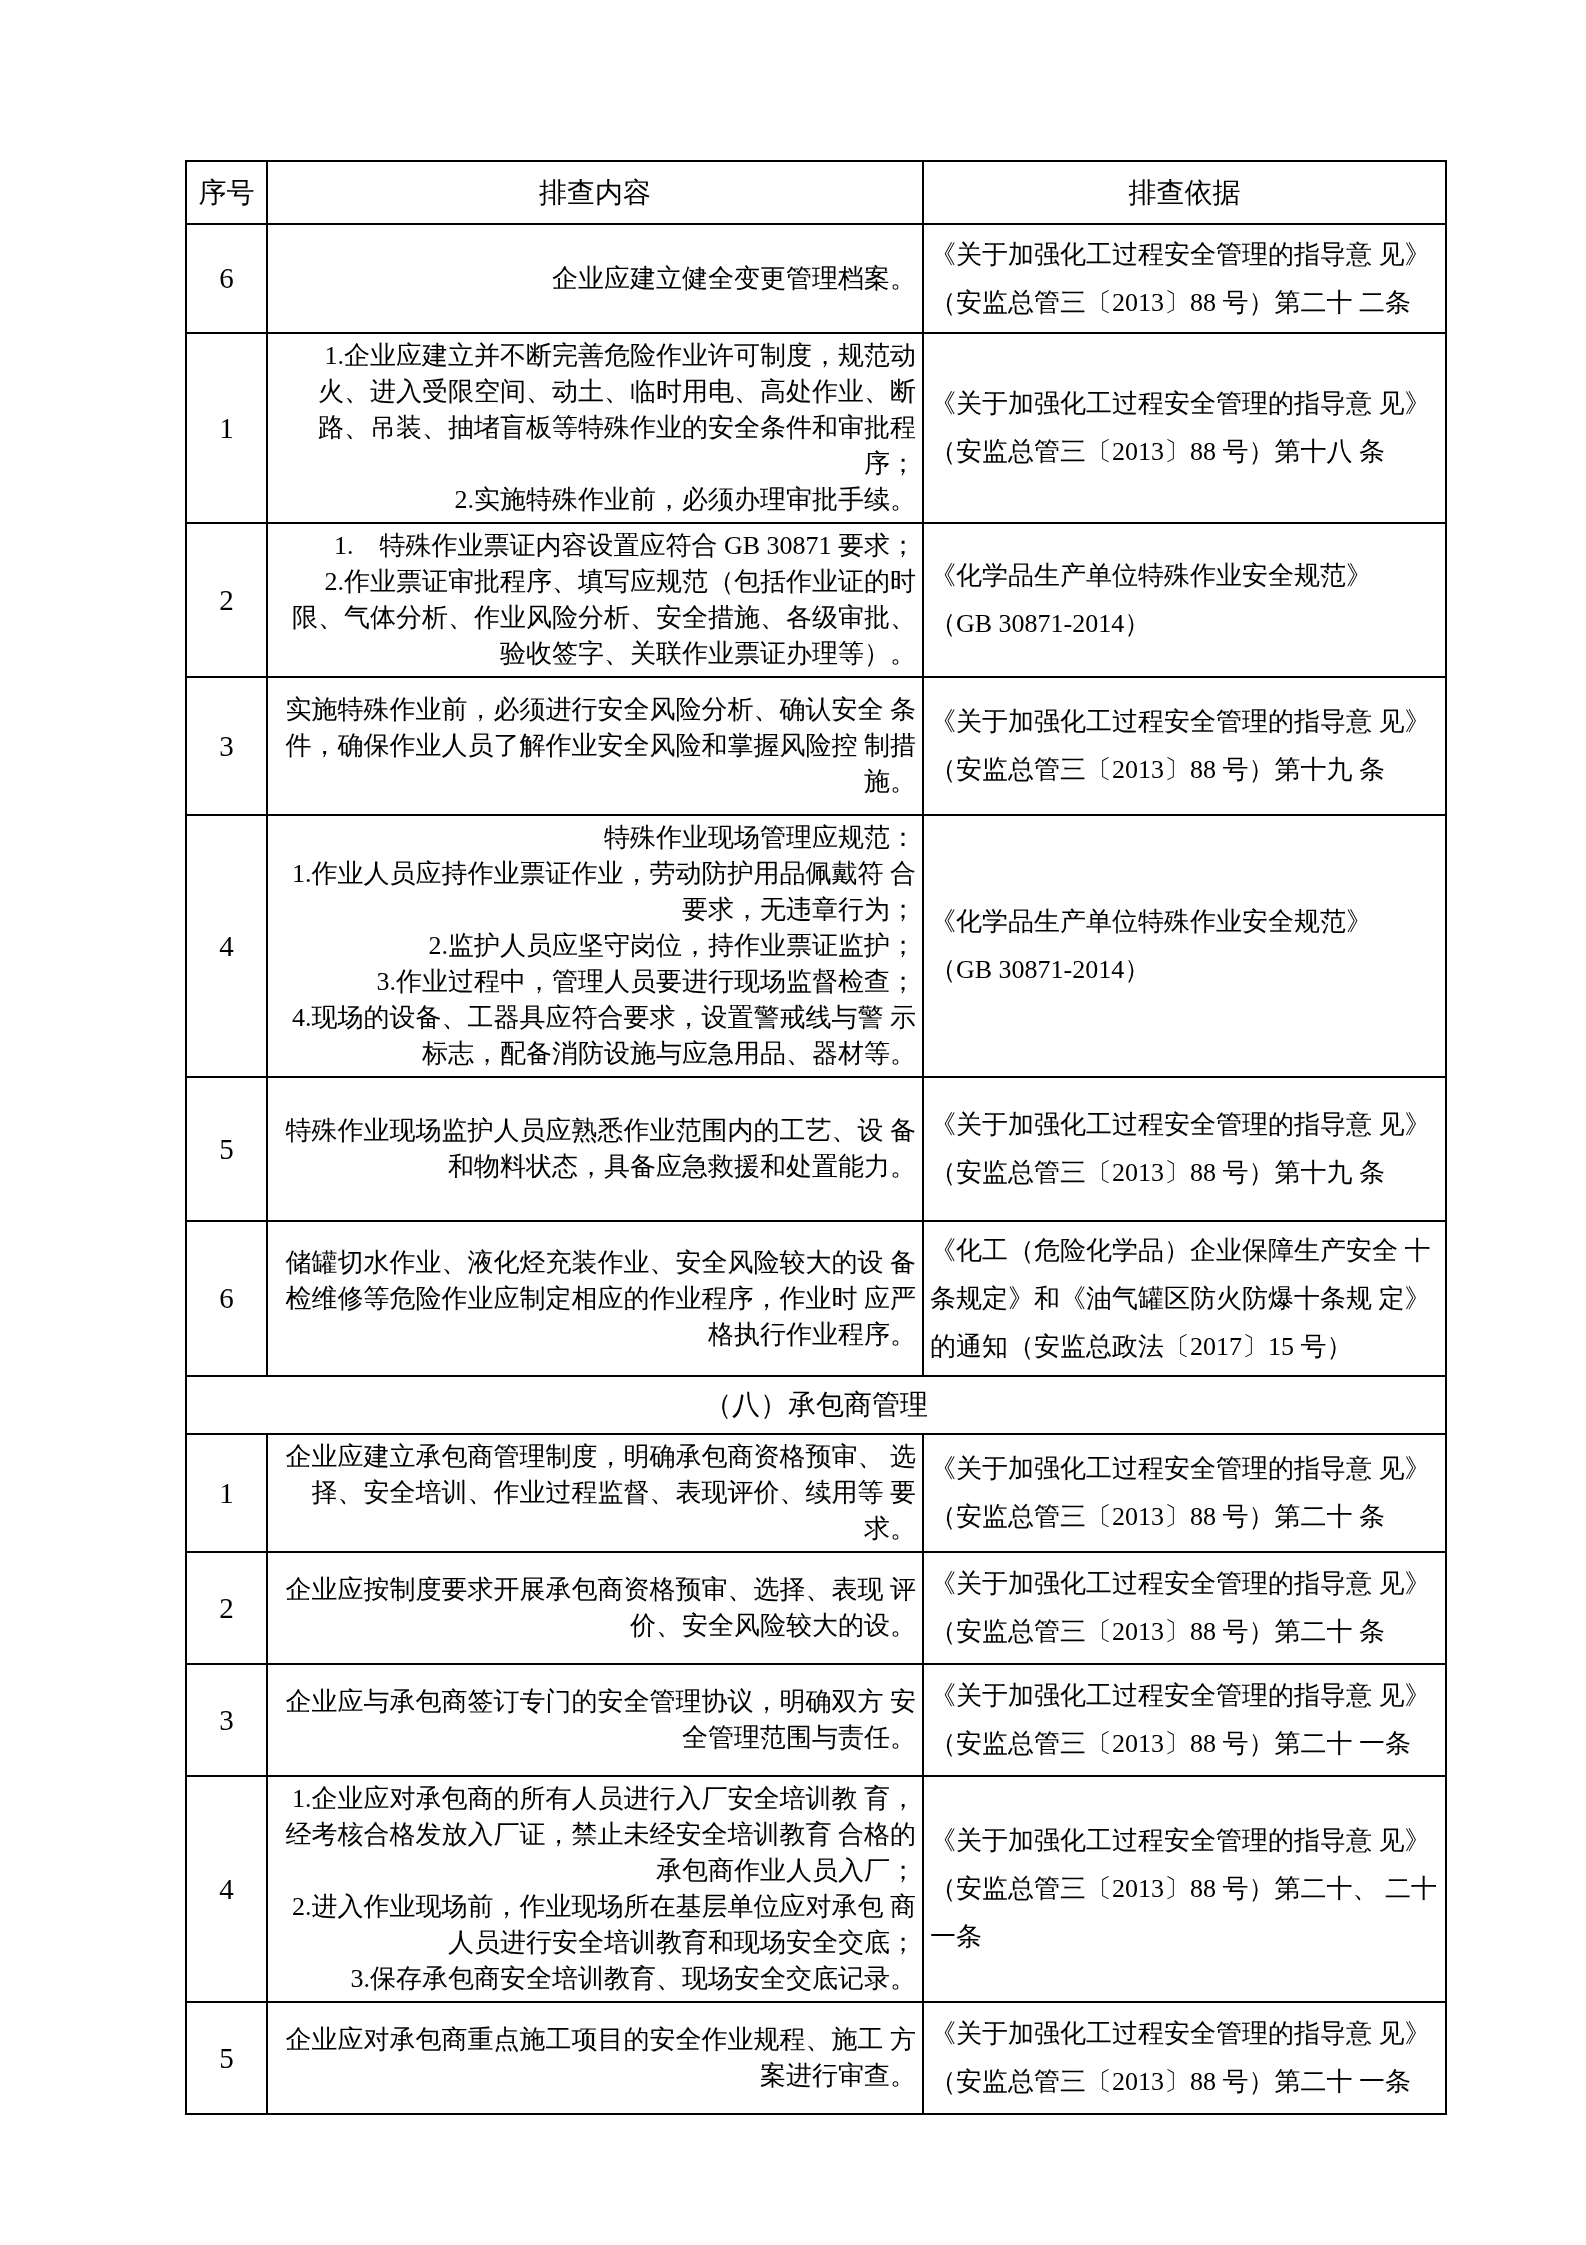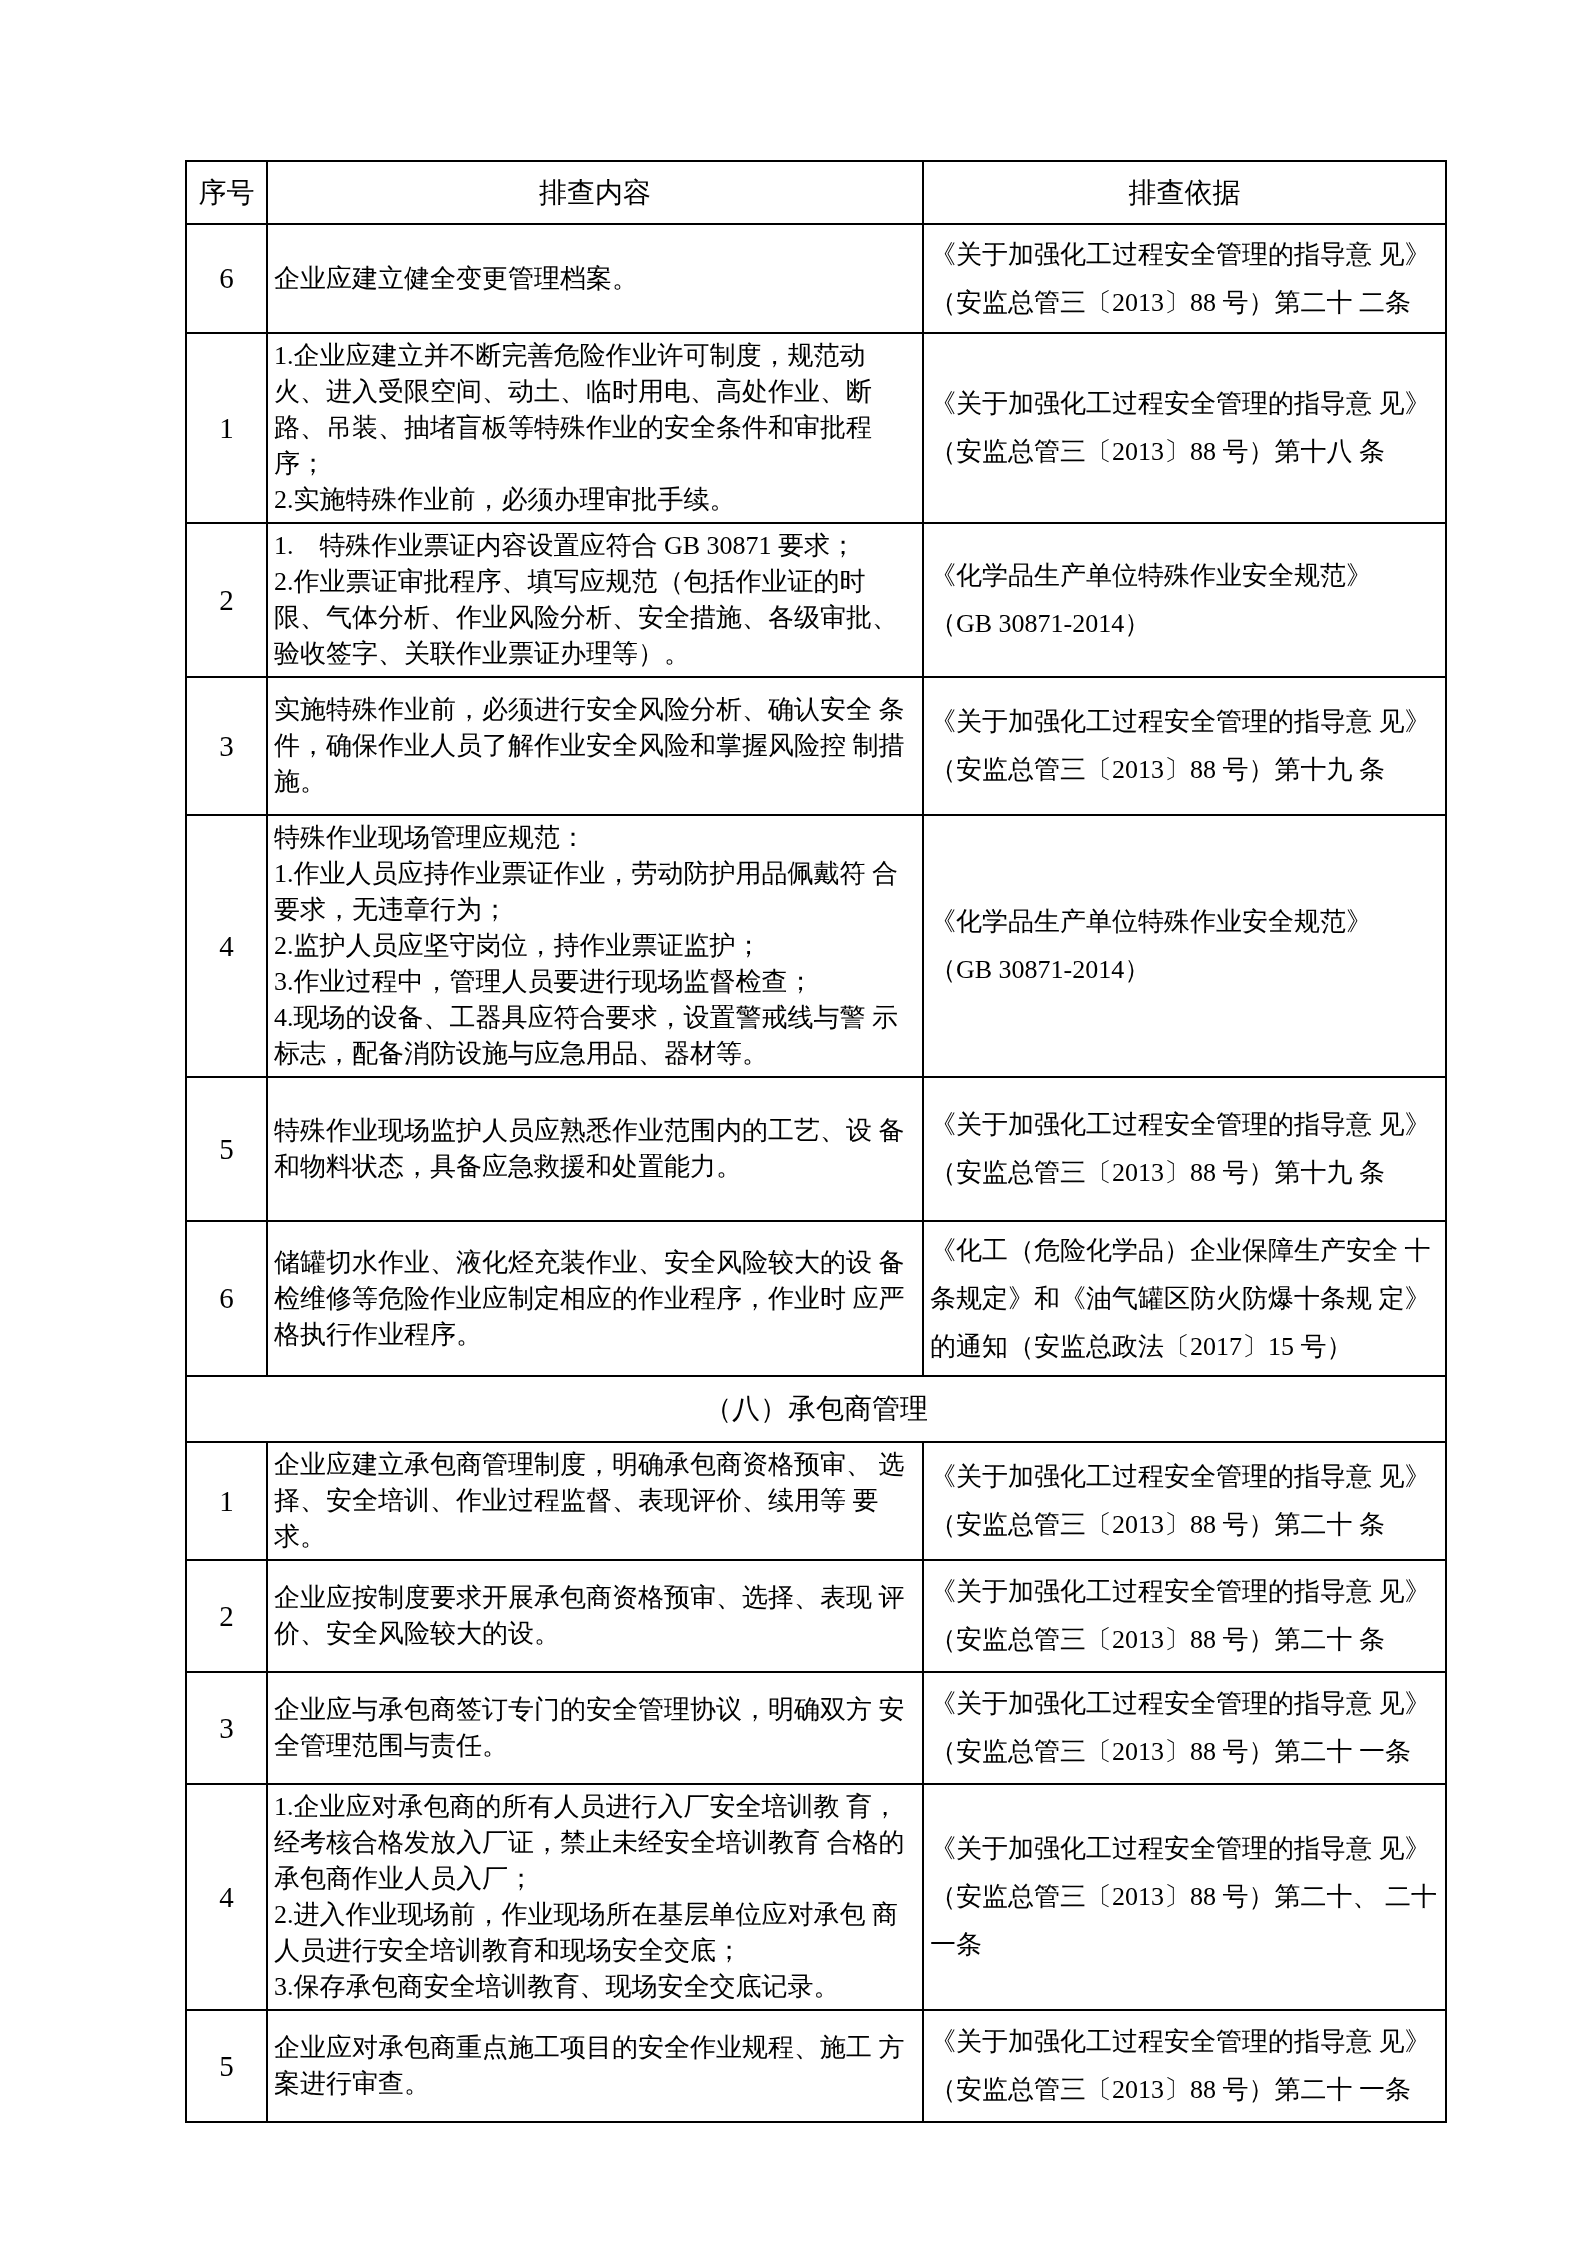--- a/index.html
+++ b/index.html
@@ -40,21 +40,21 @@
     text-align: center;
     line-height: 34px;
   }
   td.num-cell {
     font-size: 29px;
     text-align: center;
   }
   td.content-cell {
     font-size: 26px;
     line-height: 36px;
-    text-align: left;
+    text-align: right;
     white-space: pre-wrap;
     word-break: break-all;
   }
   td.basis-cell {
     font-size: 26px;
     line-height: 48px;
     text-align: left;
     white-space: pre-wrap;
     word-break: break-all;
   }
@@ -127,21 +127,21 @@
 （安监总管三〔2013〕88 号）第十九 条</td>
     </tr>
     <tr style="height:155px;">
       <td class="num-cell">6</td>
       <td class="content-cell">储罐切水作业、液化烃充装作业、安全风险较大的设 备检维修等危险作业应制定相应的作业程序，作业时 应严格执行作业程序。</td>
       <td class="basis-cell">《化工（危险化学品）企业保障生产安全 十
 条规定》和《油气罐区防火防爆十条规 定》
 的通知（安监总政法〔2017〕15 号）</td>
     </tr>
 
-    <tr class="section-row" style="height:66px;">
+    <tr class="section-row" style="height:58px;">
       <td colspan="3">（八）承包商管理</td>
     </tr>
 
     <tr style="height:112px;">
       <td class="num-cell">1</td>
       <td class="content-cell">企业应建立承包商管理制度，明确承包商资格预审、 选择、安全培训、作业过程监督、表现评价、续用等 要求。</td>
       <td class="basis-cell">《关于加强化工过程安全管理的指导意 见》
 （安监总管三〔2013〕88 号）第二十 条</td>
     </tr>
     <tr style="height:112px;">

